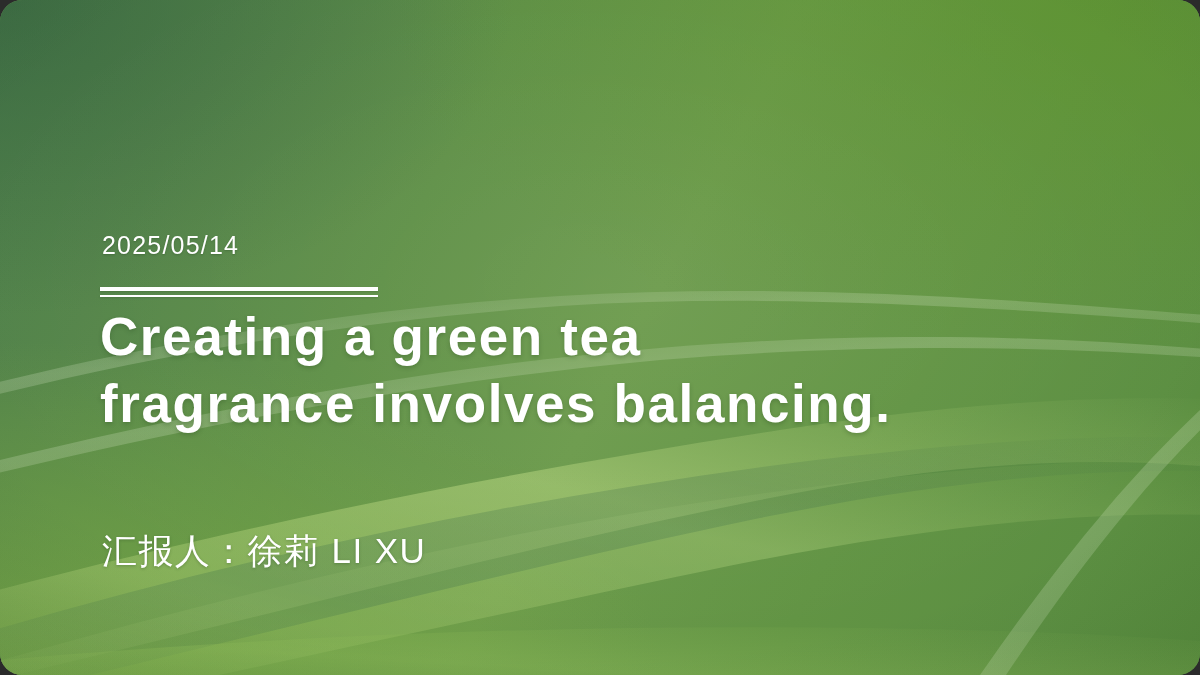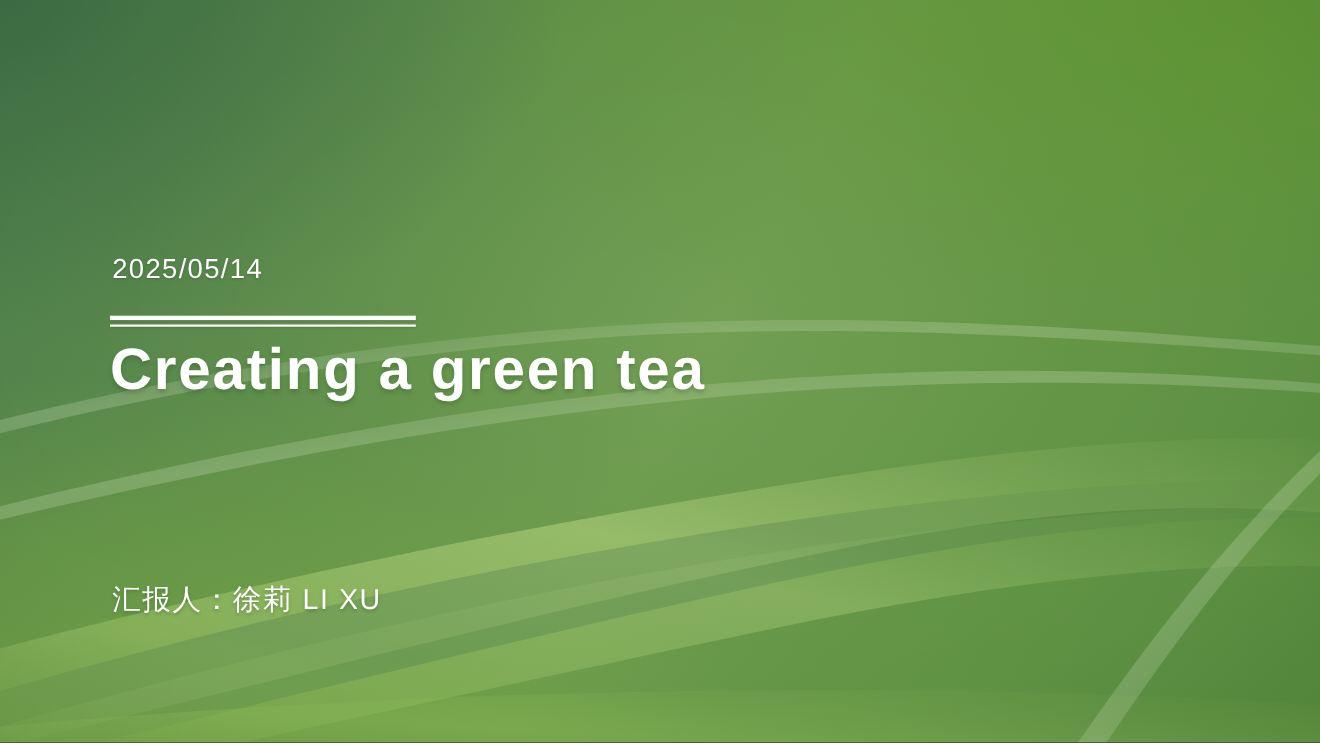--- a/index.html
+++ b/index.html
@@ -7,20 +7,21 @@
     padding: 0;
     background: #2b2b2b;
   }
   #slide {
     position: relative;
     width: 1200px;
     height: 675px;
     overflow: hidden;
     font-family: "Liberation Sans", "DejaVu Sans", sans-serif;
     background: #5d8f45;
+    border-radius: 22px;
   }
 
   
   .bg-base {
     position: absolute;
     inset: 0;
     background:
       linear-gradient(118deg,
         #4d7f4c 0%,
         #55854a 16%,
@@ -120,21 +121,21 @@
     line-height: 67px;
     letter-spacing: 1.6px;
     color: #ffffff;
     text-shadow: 0 2px 4px rgba(30,60,25,0.26);
   }
   .title .line { display: block; white-space: nowrap; }
   .presenter {
     position: absolute;
     left: 2px;
     top: 528px;
-    font-size: 26px;
+    font-size: 35px;
     font-weight: 400;
     letter-spacing: 1.4px;
     color: #ffffff;
     text-shadow: 0 1px 3px rgba(30,60,25,0.30);
     white-space: nowrap;
   }
 </style>
 </head>
 <body>
 
@@ -200,18 +201,19 @@
 
     <div class="date">2025/05/14</div>
 
     <div class="divider">
       <div class="rule-thick"></div>
       <div class="rule-thin"></div>
     </div>
 
     <div class="title">
       <span class="line">Creating a green tea</span>
+      <span class="line">fragrance involves balancing.</span>
     </div>
 
     <div class="presenter">汇报人：徐莉 LI XU</div>
 
   </div>
 </div>
 
 </body></html>

